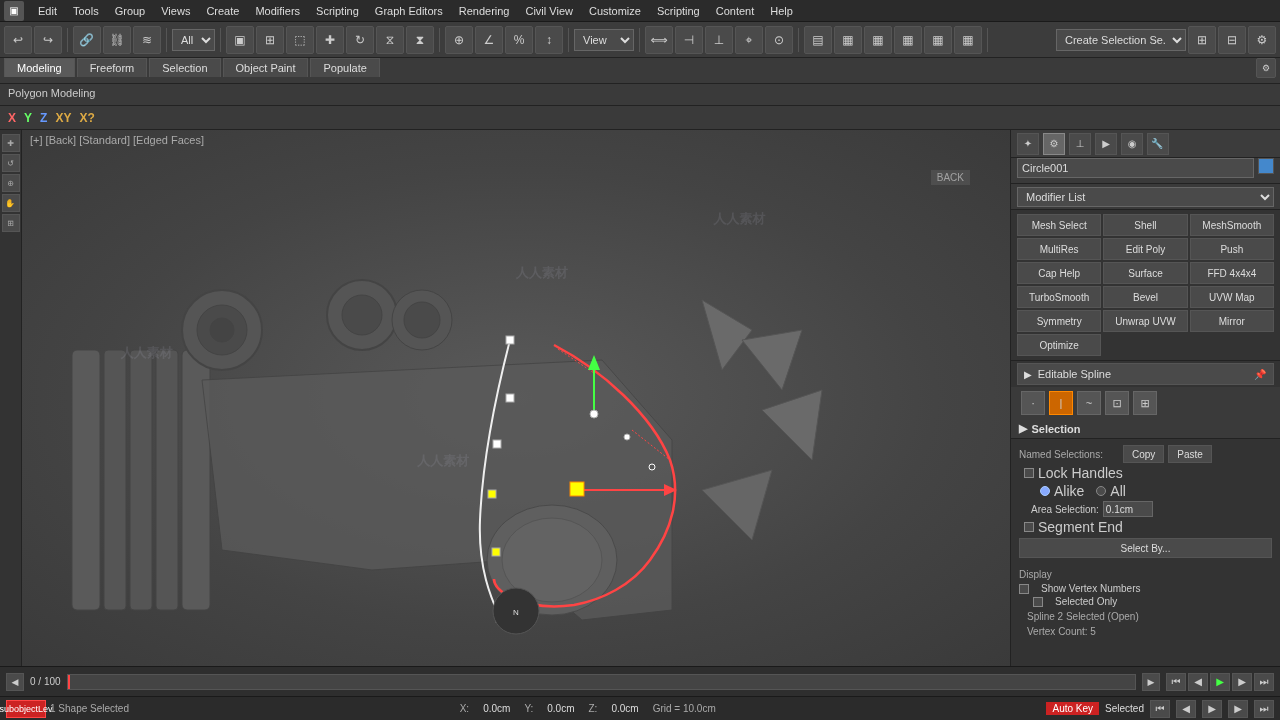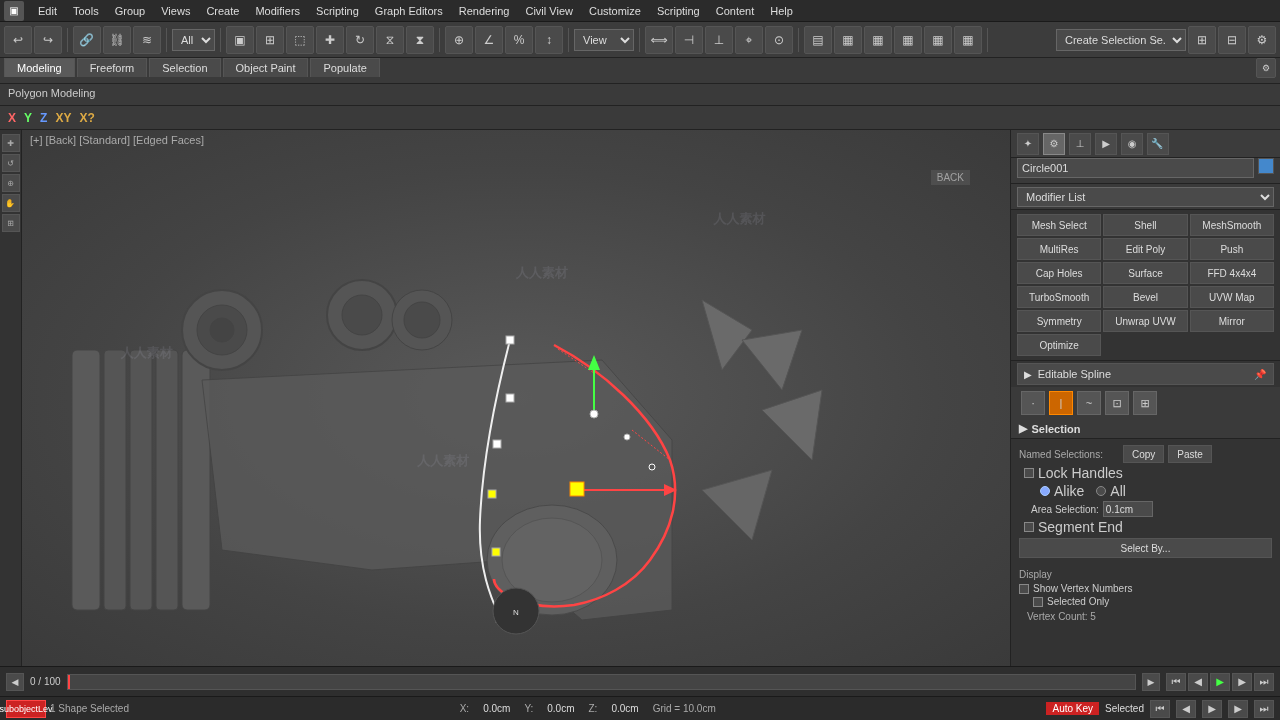--- a/index.html
+++ b/index.html
@@ -417,21 +417,21 @@
 
     
     .display-section {
       padding: 4px 8px;
     }
 
     
     .cb-row {
       display: flex;
       align-items: center;
-      gap: 4px;
+      gap: 12px;
       margin: 2px 0;
       font-size: 10px;
       color: #ccc;
     }
 
     
     .bottom-bar {
       height: 24px;
       background: #2b2b2b;
       border-top: 1px solid #1a1a1a;
@@ -738,21 +738,21 @@
       </select>
     </div>
 
     <div class="modifier-grid">
       <div class="mod-btn">Mesh Select</div>
       <div class="mod-btn">Shell</div>
       <div class="mod-btn">MeshSmooth</div>
       <div class="mod-btn">MultiRes</div>
       <div class="mod-btn">Edit Poly</div>
       <div class="mod-btn">Push</div>
-      <div class="mod-btn">Cap Holes</div>
+      <div class="mod-btn">Cap Help</div>
       <div class="mod-btn">Surface</div>
       <div class="mod-btn">FFD 4x4x4</div>
       <div class="mod-btn">TurboSmooth</div>
       <div class="mod-btn">Bevel</div>
       <div class="mod-btn">UVW Map</div>
       <div class="mod-btn">Symmetry</div>
       <div class="mod-btn">Unwrap UVW</div>
       <div class="mod-btn">Mirror</div>
       <div class="mod-btn">Optimize</div>
     </div>
@@ -815,20 +815,21 @@
         <div style="font-size:10px;color:#aaa;margin-bottom:3px;">Display</div>
         <div class="cb-row">
           <span class="checkbox-sq"></span>
           <span>Show Vertex Numbers</span>
         </div>
         <div class="cb-row" style="padding-left:14px;">
           <span class="checkbox-sq"></span>
           <span>Selected Only</span>
         </div>
 
+        <div class="status-text">Spline 2 Selected (Open)</div>
         <div class="status-text">Vertex Count: 5</div>
       </div>
 
     </div>
   </div>
 </div>
 
 <div class="timeline-bar">
   <div class="tl-btn">◀</div>
   <div class="timeline-counter">0 / 100</div>

